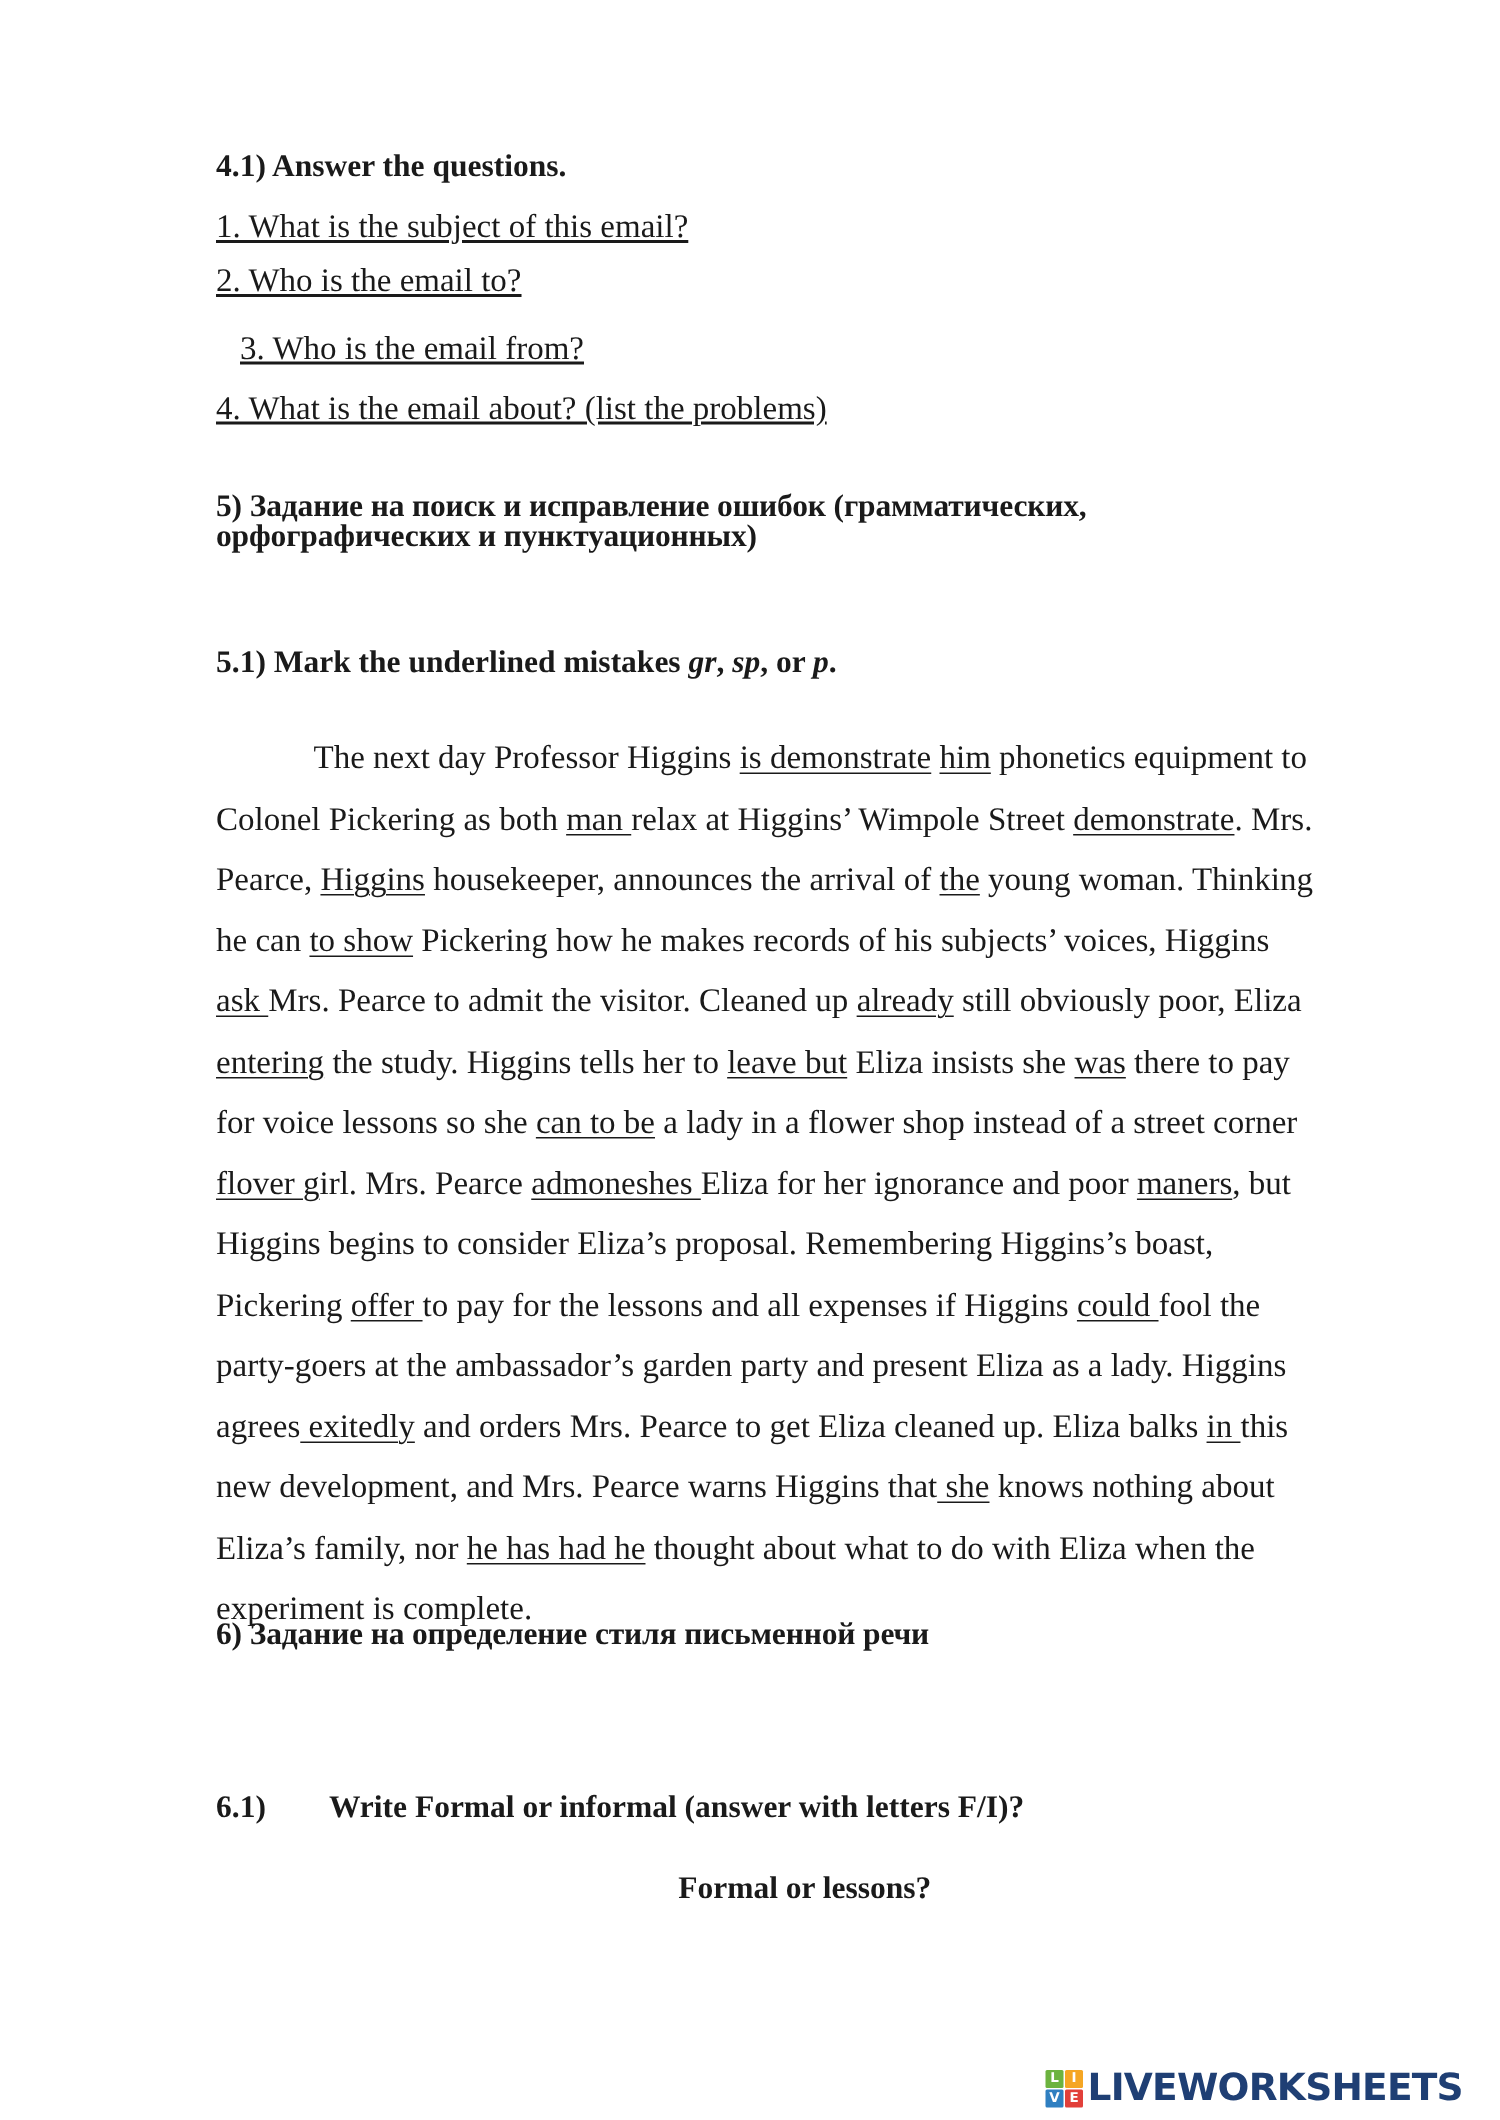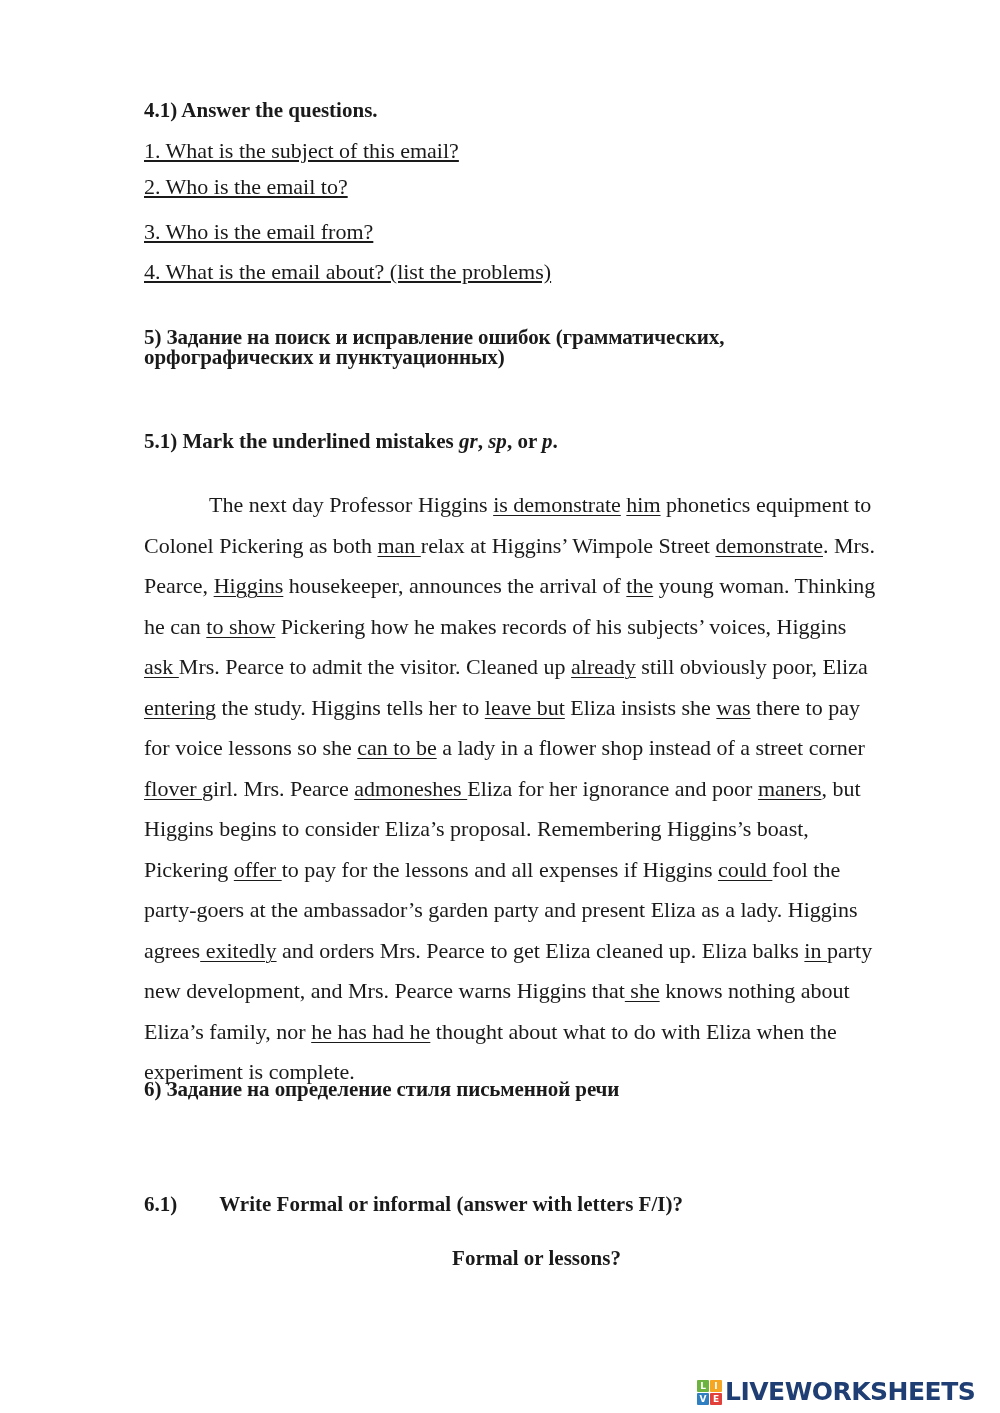--- a/index.html
+++ b/index.html
@@ -108,21 +108,21 @@
     }
   </style>
 </head>
 <body>
 
 <div class="page">
 
   <div class="heading" style="top:90px;">4.1) Answer the questions.</div>
   <div class="q" style="top:131px;">1. What is the subject of this email?</div>
   <div class="q" style="top:167px;">2. Who is the email to?</div>
-  <div class="q" style="top:212px;">3. Who is the email from?</div>
+  <div class="q" style="top:212px;margin-left:16px;">3. Who is the email from?</div>
   <div class="q" style="top:252px;">4. What is the email about? (list the problems)</div>
 
   <div class="heading ru-heading" style="top:317px;">5) Задание на поиск и исправление ошибок (грамматических,</div>
   <div class="heading ru-heading" style="top:337px;">орфографических и пунктуационных)</div>
 
   <div class="heading" style="top:421px;">
     <span>5.1) Mark the underlined mistakes </span><i>gr</i><span>, </span><i>sp</i><span>, or </span><i>p</i><span>.</span>
   </div>
 
   <div class="para" id="para">
@@ -130,21 +130,21 @@
       <span class="line"><span>Colonel Pickering as both </span><span class="ul">man </span><span>relax at Higgins’ Wimpole Street </span><span class="ul">demonstrate</span><span>. Mrs.</span></span>
       <span class="line"><span>Pearce, </span><span class="ul">Higgins</span><span> housekeeper, announces the arrival of </span><span class="ul">the</span><span> young woman. Thinking</span></span>
       <span class="line"><span>he can </span><span class="ul">to show</span><span> Pickering how he makes records of his subjects’ voices, Higgins</span></span>
       <span class="line"><span class="ul">ask </span><span>Mrs. Pearce to admit the visitor. Cleaned up </span><span class="ul">already</span><span> still obviously poor, Eliza</span></span>
       <span class="line"><span class="ul">entering</span><span> the study. Higgins tells her to </span><span class="ul">leave but</span><span> Eliza insists she </span><span class="ul">was</span><span> there to pay</span></span>
       <span class="line"><span>for voice lessons so she </span><span class="ul">can to be</span><span> a lady in a flower shop instead of a street corner</span></span>
       <span class="line"><span class="ul">flover g</span><span>irl. Mrs. Pearce </span><span class="ul">admoneshes </span><span>Eliza for her ignorance and poor </span><span class="ul">maners</span><span>, but</span></span>
       <span class="line"><span>Higgins begins to consider Eliza’s proposal. Remembering Higgins’s boast,</span></span>
       <span class="line"><span>Pickering </span><span class="ul">offer </span><span>to pay for the lessons and all expenses if Higgins </span><span class="ul">could </span><span>fool the</span></span>
       <span class="line"><span>party-goers at the ambassador’s garden party and present Eliza as a lady. Higgins</span></span>
-      <span class="line"><span>agrees</span><span class="ul"> exitedly</span><span> and orders Mrs. Pearce to get Eliza cleaned up. Eliza balks </span><span class="ul">in </span><span>party</span></span>
+      <span class="line"><span>agrees</span><span class="ul"> exitedly</span><span> and orders Mrs. Pearce to get Eliza cleaned up. Eliza balks </span><span class="ul">in </span><span>this</span></span>
       <span class="line"><span>new development, and Mrs. Pearce warns Higgins that</span><span class="ul"> she</span><span> knows nothing about</span></span>
       <span class="line"><span>Eliza’s family, nor </span><span class="ul">he has had he</span><span> thought about what to do with Eliza when the</span></span>
       <span class="line"><span>experiment is complete.</span></span>
     </div>
 
   <div class="heading ru-heading" style="top:1069px;">6) Задание на определение стиля письменной речи</div>
 
   <div class="heading" style="top:1184px;">
     <span>6.1)</span><span class="num-gap"></span><span style="margin-left:-18px;">Write Formal or informal (answer with letters F/I)?</span>
   </div>

